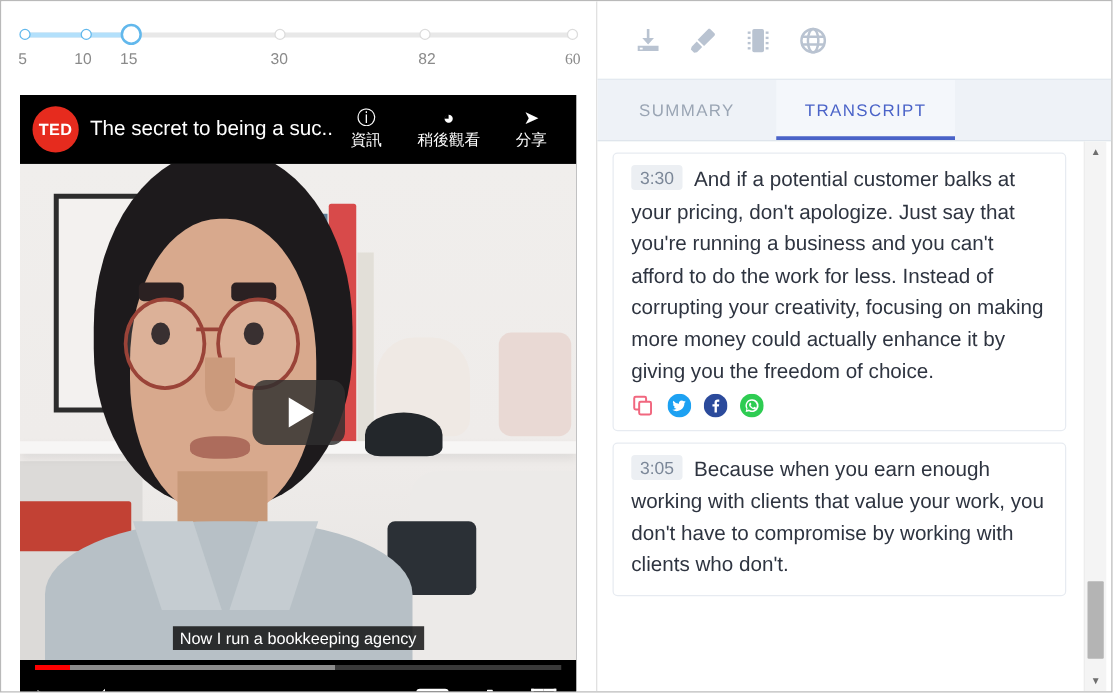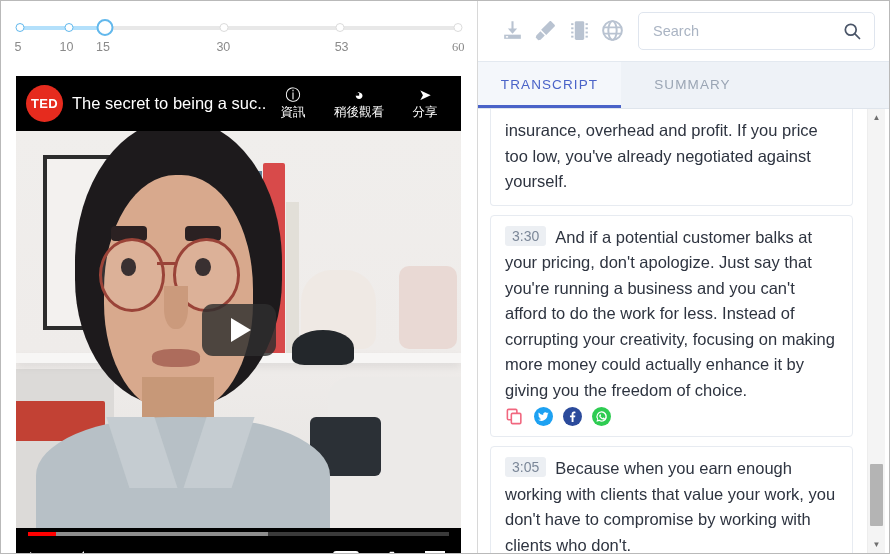--- a/index.html
+++ b/index.html
@@ -237,21 +237,21 @@
           <div class="tick" style="left: calc(46.5% + 0.28px);"></div>
           <div class="tick" style="left: calc(73% - 1.84px);"></div>
           <div class="tick" style="left: calc(100% - 4px);"></div>
         </div>
       <div class="thumb" id="thumb" style="left: calc(19.5% + 2.44px);"></div>
       <div class="tick-labels" id="ticklabels">
           <span style="left: 0%;">5</span>
           <span style="left: 11.3%;">10</span>
           <span style="left: 19.5%;">15</span>
           <span style="left: 46.5%;">30</span>
-          <span style="left: 73%;">53</span>
+          <span style="left: 73%;">82</span>
           <span style="left: 100%;">60</span>
         </div>
     </div>
 
     <div class="video">
 
       <div class="v-top">
         <div class="ted">TED</div>
         <div class="v-title">The secret to being a suc...</div>
         <div class="v-acts" id="vacts">
@@ -299,20 +299,21 @@
               <div class="mouth"></div>
             <div class="neck"></div>
             <div class="shirt"></div>
             <div class="collarL"></div>
               <div class="collarR"></div>
           </div>
         </div>
         <div class="playbtn">
             <div class="tri"></div>
           </div>
+        <div class="caption">Now I run a bookkeeping agency</div>
       </div>
 
       <div class="v-bot">
         <div class="prog">
           <div class="buf"></div>
           <div class="pl"></div>
         </div>
         <div class="ctrls">
           <div class="cbtn c-play"></div>
           <div class="cbtn c-vol">
@@ -376,41 +377,29 @@
         </svg>
       </div>
       <div class="tbicon">
         <svg viewBox="0 0 24 24" width="25" height="25" fill="none" stroke="#b9c3d1" stroke-width="1.9">
           <circle cx="12" cy="12" r="9"></circle>
           <ellipse cx="12" cy="12" rx="4" ry="9"></ellipse>
           <path d="M3.3 9h17.4M3.3 15h17.4"></path>
         </svg>
       </div>
 
-      <div class="searchbox">
-        <input type="text" placeholder="Search" style="">
-        <span class="s-ico">
-          <svg viewBox="0 0 24 24" width="20" height="20" fill="none" stroke="#4a5568" stroke-width="2.1" stroke-linecap="round">
-            <circle cx="10.5" cy="10.5" r="6.5"></circle>
-              <path d="M15.5 15.5L21 21"></path>
-          </svg>
-        </span>
-      </div>
     </div>
 
     <div class="tabs" id="tabs">
+        <div class="tab">SUMMARY</div>
         <div class="tab active">TRANSCRIPT</div>
-        <div class="tab">SUMMARY</div>
       </div>
 
     <div class="list">
       <div id="cards">
-          <div class="card first">
-            <div><span class="ctext">insurance, overhead and profit. If you price too low, you've already negotiated against yourself.</span></div>
-          </div>
           <div class="card">
             <div><span class="ts">3:30</span><span class="ctext">And if a potential customer balks at your pricing, don't apologize. Just say that you're running a business and you can't afford to do the work for less. Instead of corrupting your creativity, focusing on making more money could actually enhance it by giving you the freedom of choice.</span></div>
             <div class="share">
               <div class="sh copy">
                 <svg viewBox="0 0 24 24" width="19" height="19" fill="none" stroke="#f1677f" stroke-width="2">
                   <rect x="3" y="3" width="12" height="13" rx="1.5"></rect>
                   <rect x="8" y="8" width="12" height="13" rx="1.5" fill="#fff"></rect>
                 </svg>
               </div>
               <div class="sh">

